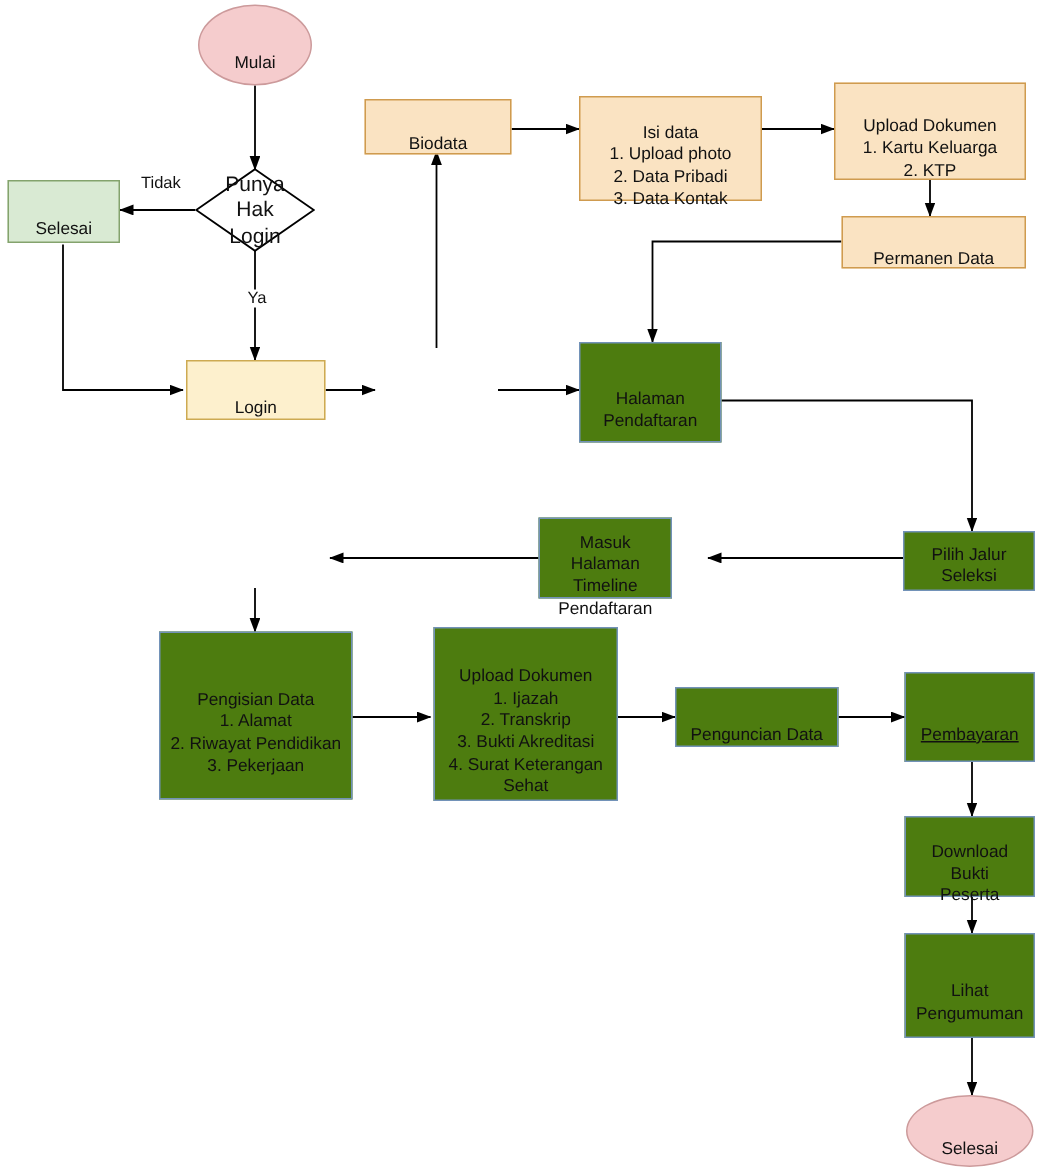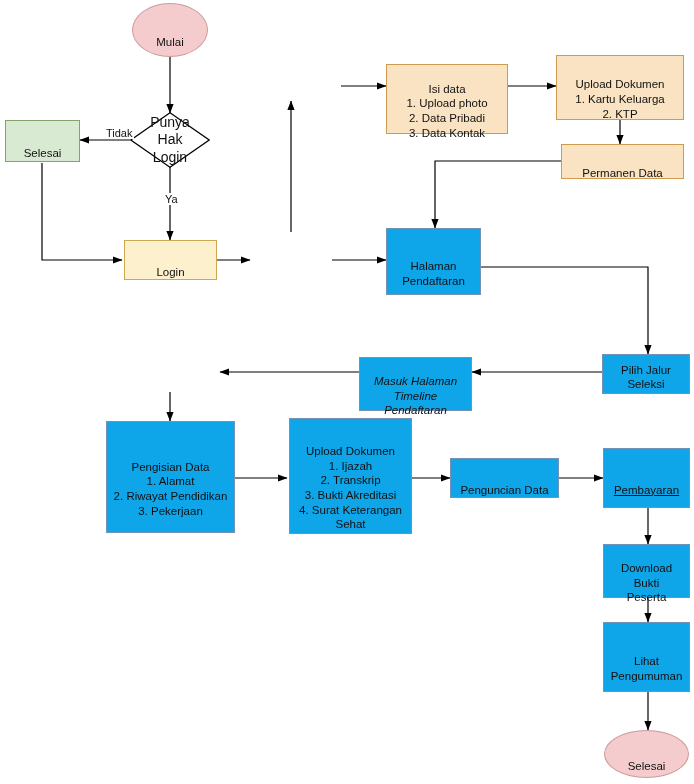--- a/index.html
+++ b/index.html
@@ -39,21 +39,21 @@
   .node .txt {
     white-space: pre-line;
     padding: 1px 3px;
     margin-top: 24px;
   }
   
   .rect {
     border: 1px solid #9b7f36;
   }
   .rect-blue {
-    background: #0ea5e9;
+    background: #4d7c0f;
     border: 1px solid #7292b8;
   }
   .rect-orange {
     background: #fae3c2;
     border: 1px solid #cf9b4f;
   }
   .rect-yellow {
     background: #fdf0cd;
     border: 1px solid #cdaa52;
   }
@@ -171,20 +171,23 @@
 
   <div class="node rect rect-green" style="left:5px; top:120px; width:75px; height:42px;">
     <span class="txt">Selesai</span>
   </div>
 
   <div class="node rect rect-yellow" style="left:124px; top:240px; width:93px; height:40px;">
     <span class="txt">Login</span>
   </div>
 
 
+  <div class="node rect rect-orange" style="left:243px; top:66px; width:98px; height:37px;">
+    <span class="txt">Biodata</span>
+  </div>
 
   <div class="node rect rect-orange" style="left:386px; top:64px; width:122px; height:70px;">
     <span class="txt">Isi data
 1. Upload photo
 2. Data Pribadi
 3. Data Kontak</span>
   </div>
 
   <div class="node rect rect-orange" style="left:556px; top:55px; width:128px; height:65px;">
     <span class="txt">Upload Dokumen
@@ -199,21 +202,21 @@
   <div class="node rect rect-blue" style="left:386px; top:228px; width:95px; height:67px;">
     <span class="txt">Halaman
 Pendaftaran</span>
   </div>
 
   <div class="node rect rect-blue" style="left:602px; top:354px; width:88px; height:40px;align-items:flex-end;">
     <span class="txt">Pilih Jalur
 Seleksi</span>
   </div>
 
-  <div class="node rect rect-blue" style="left:359px; top:357px; width:113px; height:54px;font-style:italic;">
+  <div class="node rect rect-blue" style="left:359px; top:345px; width:89px; height:54px;">
     <span class="txt">Masuk Halaman
 Timeline
 Pendaftaran</span>
   </div>
 
 
   <div class="node rect rect-blue" style="left:106px; top:421px; width:129px; height:112px;">
     <span class="txt">Pengisian Data
 1. Alamat
 2. Riwayat Pendidikan
@@ -244,16 +247,16 @@
 
   <div class="node rect rect-blue" style="left:603px; top:622px; width:87px; height:70px;">
     <span class="txt">Lihat
 Pengumuman</span>
   </div>
 
   <div class="node ellipse" style="left:604px; top:730px; width:85px; height:48px;">
     <span class="txt">Selesai</span>
   </div>
 
-  <div class="edge-label" style="left:93px; top:127px;margin-left:12px;">Tidak</div>
+  <div class="edge-label" style="left:93px; top:116px;">Tidak</div>
   <div class="edge-label" style="left:164px; top:193px;">Ya</div>
 
 </div>
 
 </body></html>

